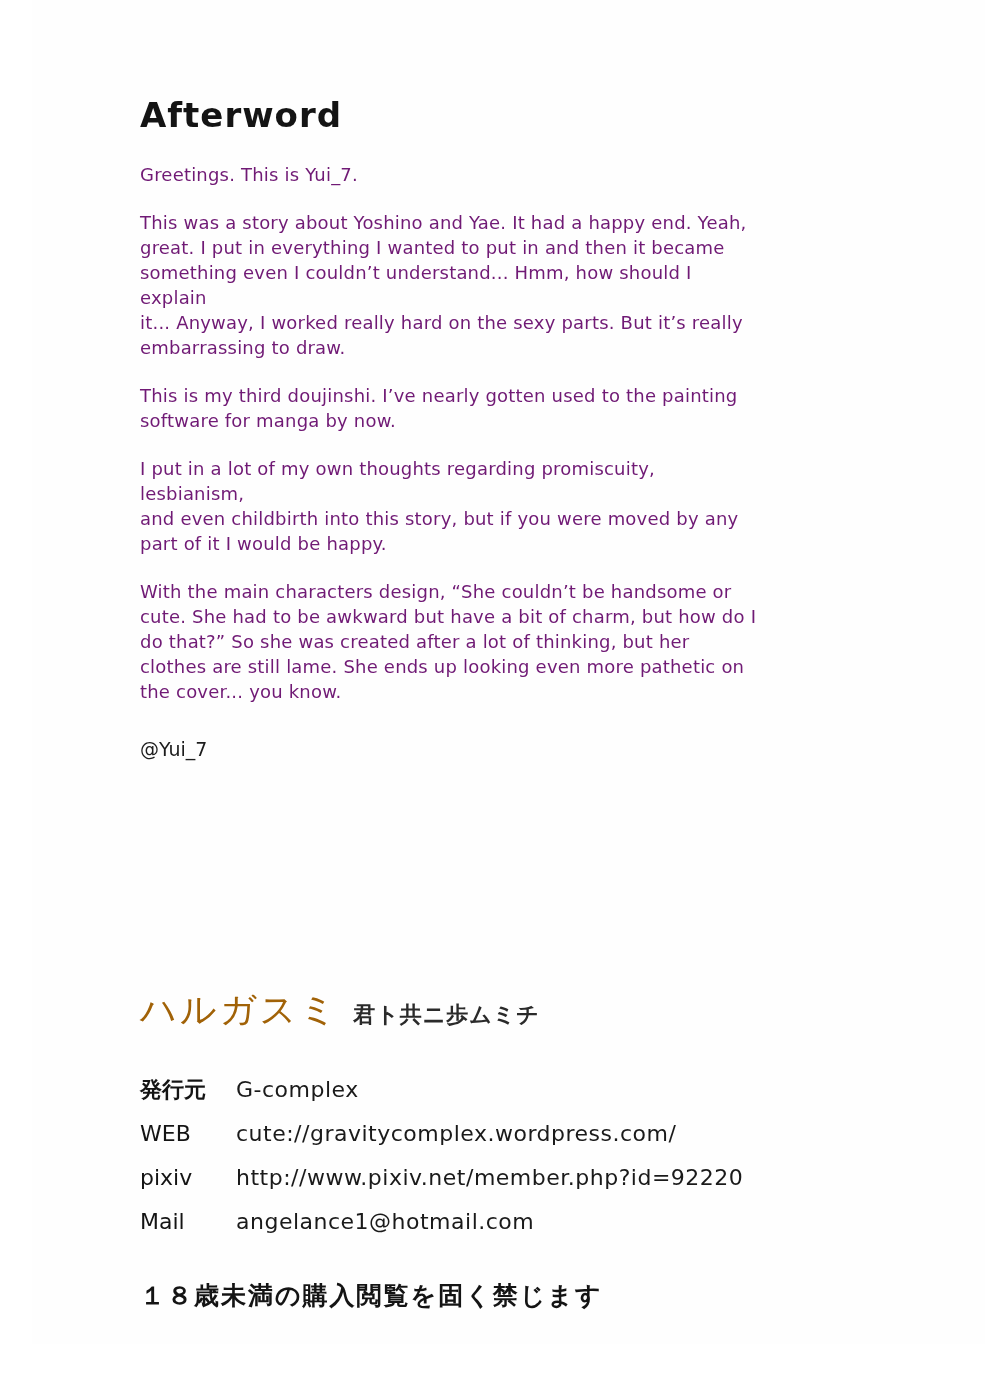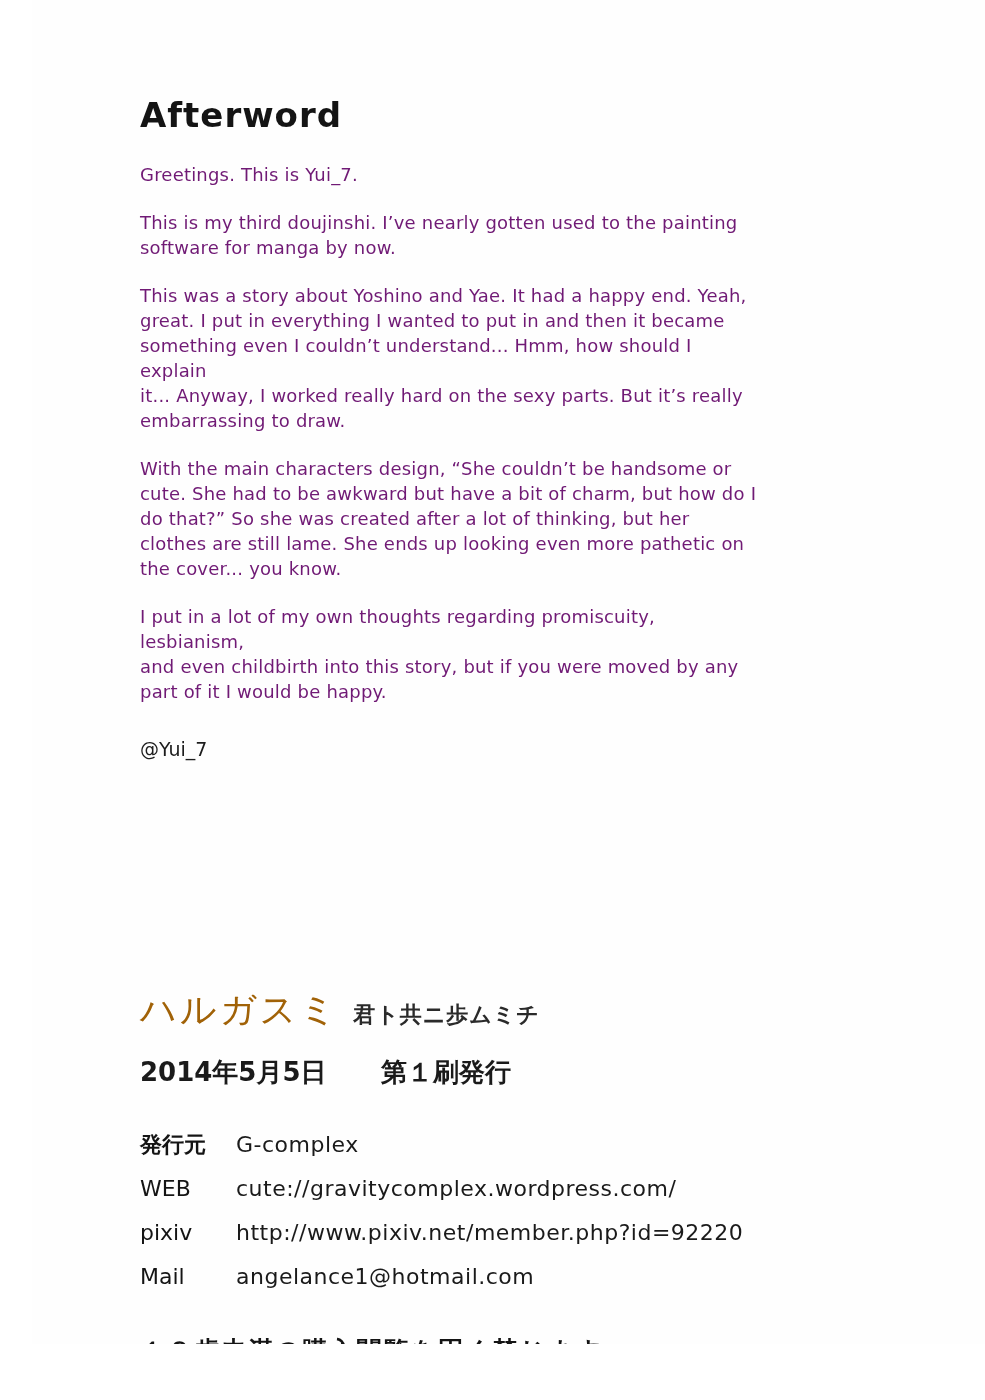--- a/index.html
+++ b/index.html
@@ -112,53 +112,49 @@
 </head>
 <body>
 
 <div class="page">
 
   <div class="afterword">
     <h1 class="afterword-heading">Afterword</h1>
 
     <div class="para">Greetings. This is Yui_7.</div>
 
-    <div class="para">This is my third doujinshi. I’ve nearly gotten used to the painting
-software for manga by now.</div>
-
     <div class="para">This was a story about Yoshino and Yae. It had a happy end. Yeah,
 great. I put in everything I wanted to put in and then it became
 something even I couldn’t understand... Hmm, how should I explain
 it... Anyway, I worked really hard on the sexy parts. But it’s really
 embarrassing to draw.</div>
 
+    <div class="para">This is my third doujinshi. I’ve nearly gotten used to the painting
+software for manga by now.</div>
+
+    <div class="para">I put in a lot of my own thoughts regarding promiscuity, lesbianism,
+and even childbirth into this story, but if you were moved by any
+part of it I would be happy.</div>
+
     <div class="para">With the main characters design, “She couldn’t be handsome or
 cute. She had to be awkward but have a bit of charm, but how do I
 do that?” So she was created after a lot of thinking, but her
 clothes are still lame. She ends up looking even more pathetic on
 the cover... you know.</div>
-
-    <div class="para">I put in a lot of my own thoughts regarding promiscuity, lesbianism,
-and even childbirth into this story, but if you were moved by any
-part of it I would be happy.</div>
 
     <div class="signature">@Yui_7</div>
   </div>
 
   <div class="colophon">
 
     <div class="title-row">
       <span class="book-title">ハルガスミ</span>
       <span class="book-subtitle">君ト共ニ歩ムミチ</span>
     </div>
 
-    <div class="date-row">
-      <span class="pub-date">2014年5月5日</span>
-      <span class="edition">第１刷発行</span>
-    </div>
 
     <div class="colophon-rows">
 
       <div class="colophon-row">
         <span class="colophon-label jp">発行元</span>
         <span class="colophon-value">G-complex</span>
       </div>
 
       <div class="colophon-row">
         <span class="colophon-label">WEB</span>

